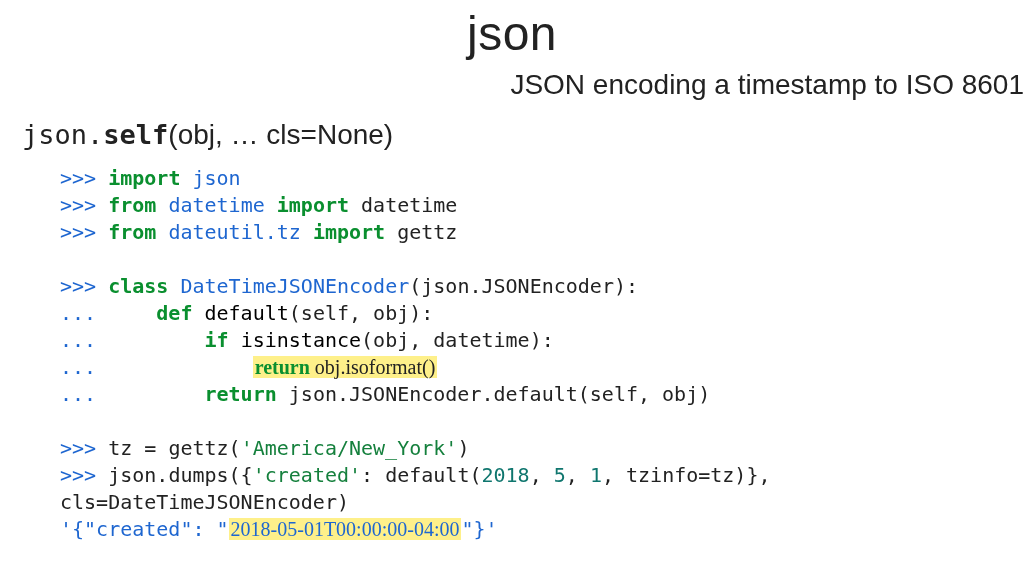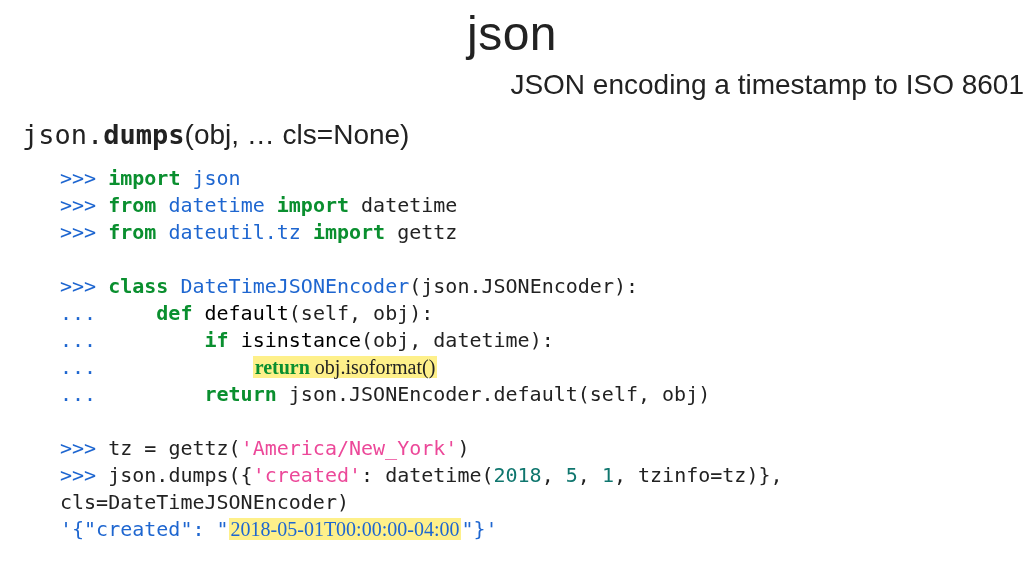--- a/index.html
+++ b/index.html
@@ -40,40 +40,40 @@
     margin: 14px 0 0 60px;
     white-space: pre;
     color: #222;
   }
   .prompt { color: #1e66d0; }
   .cont   { color: #1e66d0; }
   .kw     { color: #0a8f2f; font-weight: 600; }
   .cls    { color: #1e66d0; }
   .fnname { color: #000000; }
   .num    { color: #0f766e; }
-  .str    { color: #ec4899; }
+  .str    { color: #15803d; }
   .out    { color: #1e66d0; }
   .hl     { background: #fef08a; padding: 0 2px; font-family: Liberation Serif, serif; }
 </style>
 </head>
 <body>
 
 <div class="title">json</div>
 <div class="subtitle">JSON encoding a timestamp to ISO 8601</div>
 
 <div class="sig">
-  <span class="mono">json</span><span class="mono">.</span><span class="mono fn">dumps</span><span>(obj, … cls=None)</span>
+  <span class="mono">json</span><span class="mono">.</span><span class="mono fn">self</span><span>(obj, … cls=None)</span>
 </div>
 
 <div class="code"><span class="prompt">&gt;&gt;&gt; </span><span class="kw">import</span> <span class="cls">json</span>
 <span class="prompt">&gt;&gt;&gt; </span><span class="kw">from</span> <span class="cls">datetime</span> <span class="kw">import</span> <span>datetime</span>
 <span class="prompt">&gt;&gt;&gt; </span><span class="kw">from</span> <span class="cls">dateutil.tz</span> <span class="kw">import</span> <span>gettz</span>
 
 <span class="prompt">&gt;&gt;&gt; </span><span class="kw">class</span> <span class="cls">DateTimeJSONEncoder</span><span>(json.JSONEncoder):</span>
 <span class="cont">...     </span><span class="kw">def</span> <span class="fnname">default</span><span>(self, obj):</span>
 <span class="cont">...     </span>    <span class="kw">if</span> <span class="fnname">isinstance</span><span>(obj, datetime):</span>
 <span class="cont">...     </span>        <span class="hl"><span class="kw">return</span> <span>obj</span><span>.</span><span>isoformat()</span></span>
 <span class="cont">...     </span>    <span class="kw">return</span> <span>json.JSONEncoder.default(self, obj)</span>
 
 <span class="prompt">&gt;&gt;&gt; </span><span>tz = gettz(</span><span class="str">'America/New_York'</span><span>)</span>
-<span class="prompt">&gt;&gt;&gt; </span><span>json.dumps({</span><span class="str">'created'</span><span>: datetime(</span><span class="num">2018</span><span>, </span><span class="num">5</span><span>, </span><span class="num">1</span><span>, tzinfo=tz)},</span>
+<span class="prompt">&gt;&gt;&gt; </span><span>json.dumps({</span><span class="str">'created'</span><span>: default(</span><span class="num">2018</span><span>, </span><span class="num">5</span><span>, </span><span class="num">1</span><span>, tzinfo=tz)},</span>
 <span>cls=DateTimeJSONEncoder)</span>
 <span class="out"><span>'{"created": "</span><span class="hl">2018-05-01T00:00:00-04:00</span><span>"}'</span></span></div>
 
 </body></html>

